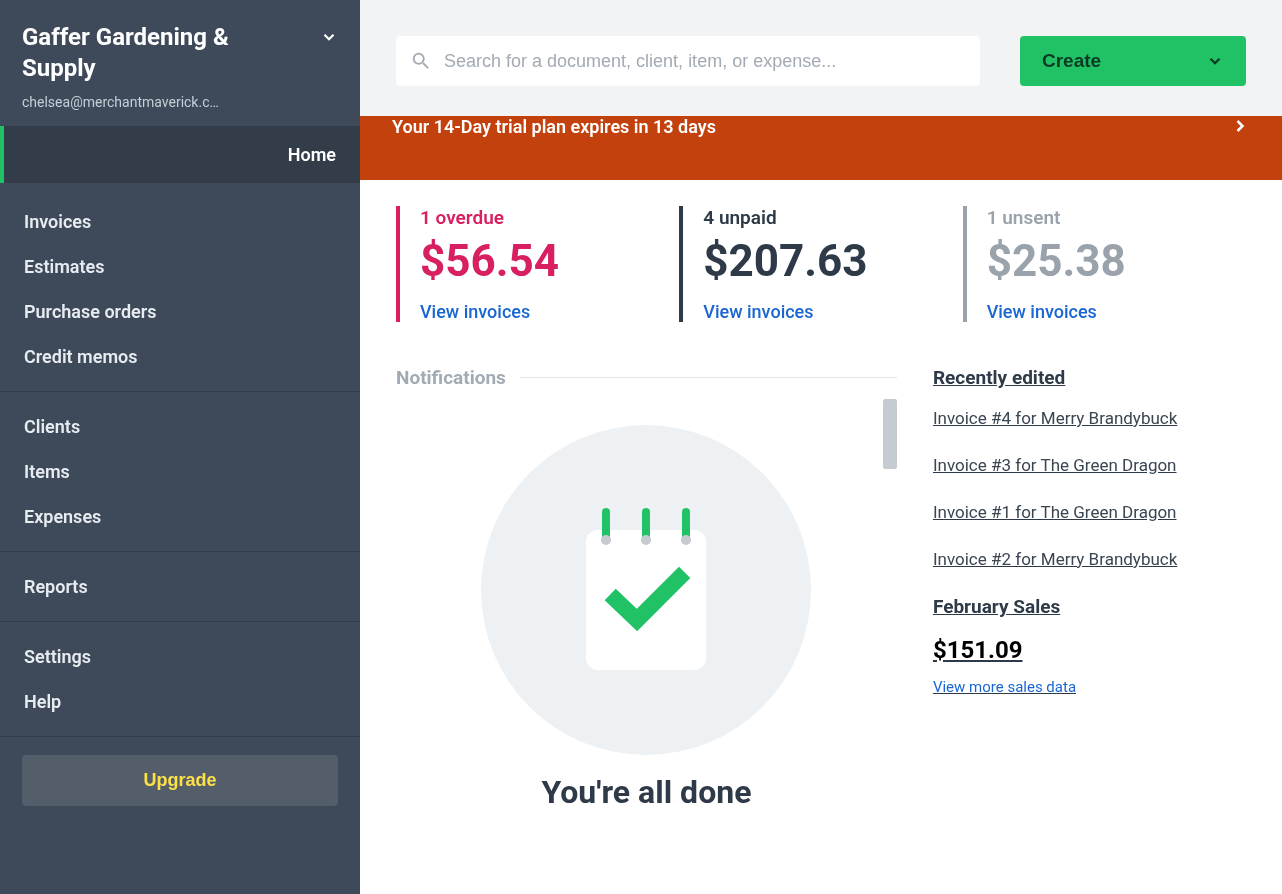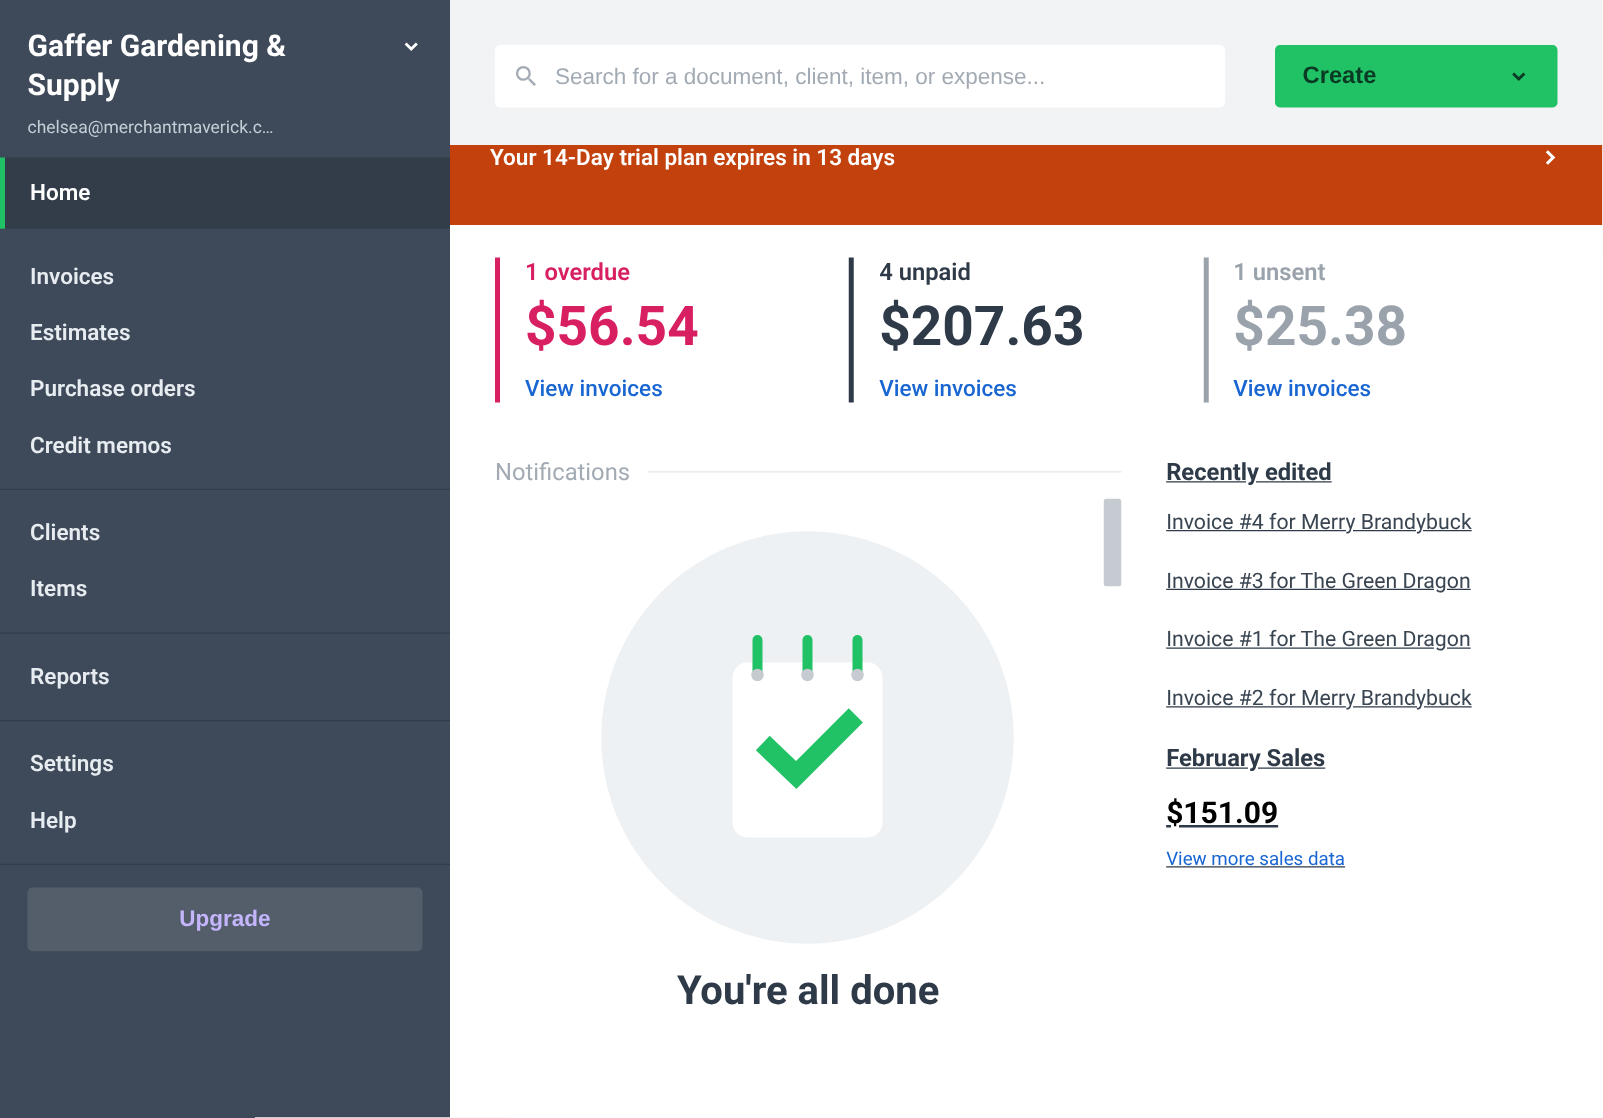--- a/index.html
+++ b/index.html
@@ -61,30 +61,31 @@
   font-size: 18px;
   font-weight: 600;
   color: #e7ecf1;
   cursor: pointer;
 }
 .nav-item.active {
   background: #333d49;
   border-left: 4px solid #21c265;
   padding-left: 20px;
   color: #fff;
+  text-align: right;
 }
 .nav-group.first { padding-top: 4px; padding-bottom: 4px; border-bottom: none; }
 .nav-group.first .nav-item { padding-top: 18px; padding-bottom: 18px; }
 
 .upgrade-wrap {
   padding: 18px 22px;
 }
 .upgrade-btn {
   background: #545e6b;
-  color: #c4b5fd;
+  color: #fde047;
   border: none;
   width: 100%;
   padding: 15px 0;
   font-size: 18px;
   font-weight: 600;
   border-radius: 4px;
   cursor: pointer;
 }
 
 
@@ -188,21 +189,21 @@
   gap: 36px;
 }
 .notifications-col { flex: 1.6; }
 .recent-col { flex: 1; text-decoration: underline; }
 
 .notif-header {
   display: flex;
   align-items: center;
   gap: 14px;
 }
-.notif-title { color: #a2aab3; font-size: 19px; font-weight: 400; }
+.notif-title { color: #a2aab3; font-size: 19px; font-weight: 700; }
 .notif-line { flex:1; height:1px; background:#e2e6ea; }
 
 .notif-body {
   position: relative;
   display: flex;
   flex-direction: column;
   align-items: center;
   padding-top: 36px;
 }
 .notif-circle {
@@ -249,20 +250,21 @@
   <div class="nav-group">
     <div class="nav-item">Invoices</div>
     <div class="nav-item">Estimates</div>
     <div class="nav-item">Purchase orders</div>
     <div class="nav-item">Credit memos</div>
   </div>
 
   <div class="nav-group">
     <div class="nav-item">Clients</div>
     <div class="nav-item">Items</div>
+    <div class="nav-item">Expenses</div>
   </div>
 
   <div class="nav-group">
     <div class="nav-item">Reports</div>
   </div>
 
   <div class="nav-group" style="border-bottom:1px solid #333d49;">
     <div class="nav-item">Settings</div>
     <div class="nav-item">Help</div>
   </div>

